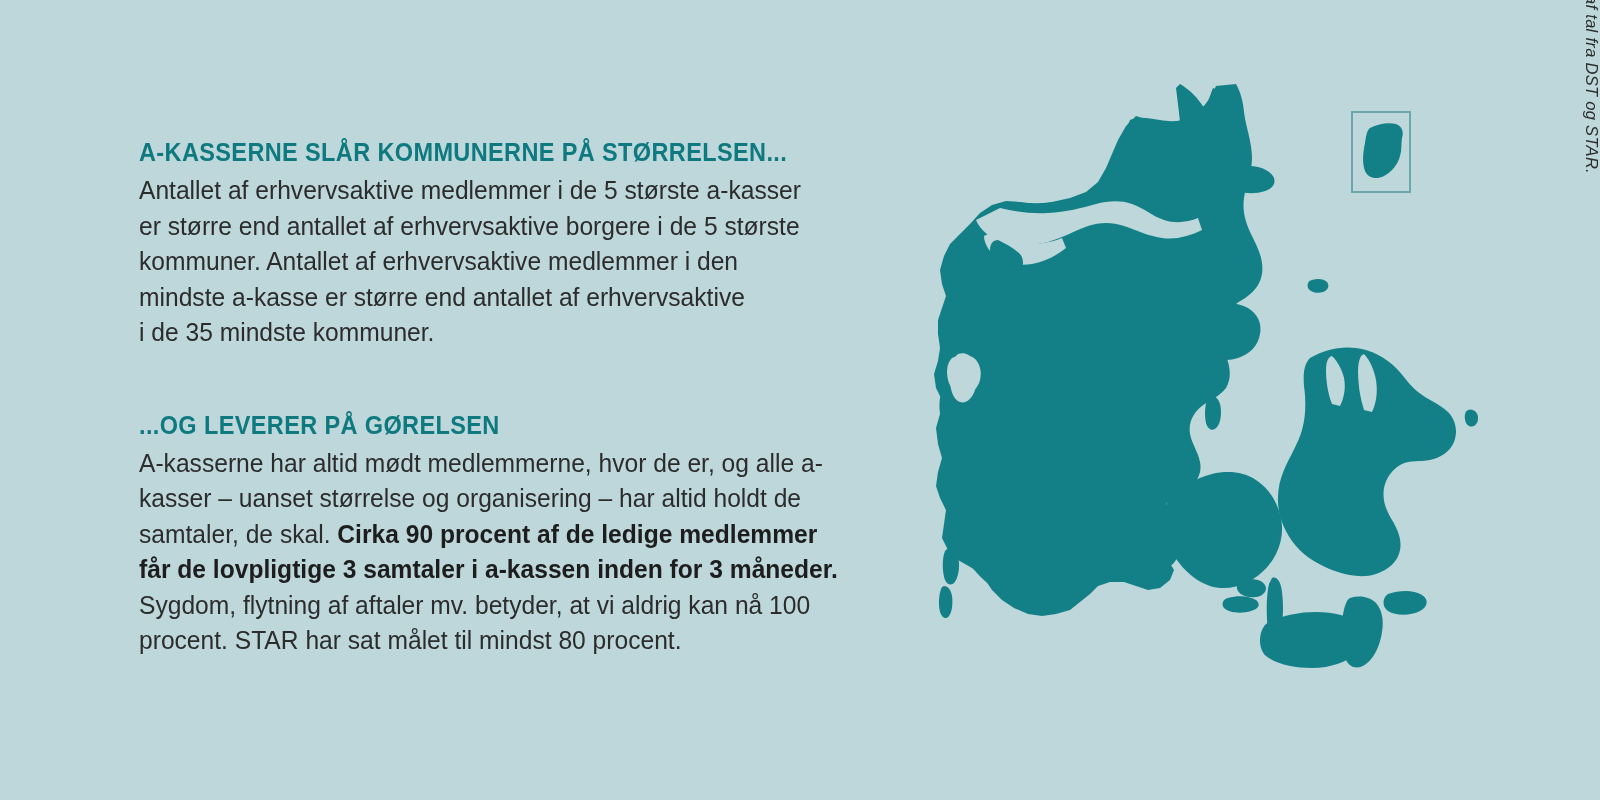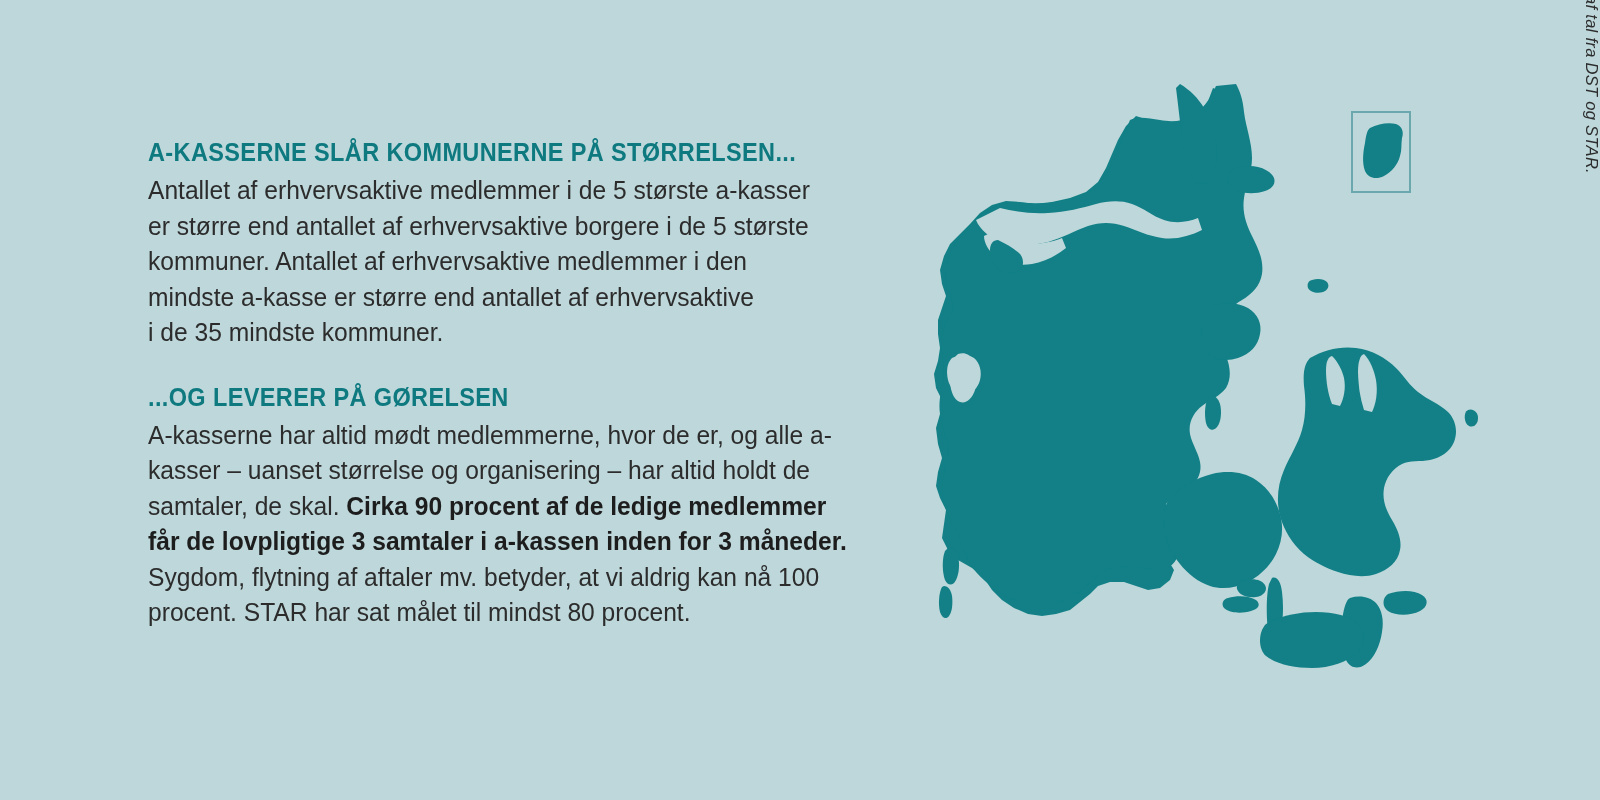--- a/index.html
+++ b/index.html
@@ -16,27 +16,27 @@
   .poster {
     position: relative;
     width: 1600px;
     height: 800px;
     background: #bdd7da;
   }
 
   
   .text-col {
     position: absolute;
-    left: 148px;
+    left: 139px;
     top: 138px;
     width: 740px;
   }
 
   .block { margin: 0 0 0 0; }
-  .block + .block { margin-top: 32px; }
+  .block + .block { margin-top: 60px; }
 
   .heading {
     font-family: "Liberation Sans", sans-serif;
     font-weight: 700;
     font-size: 25px;
     letter-spacing: 0.4px;
     color: #0e7a80;
     text-transform: uppercase;
     margin: 0 0 6px 0;
     transform: scaleX(0.94);

